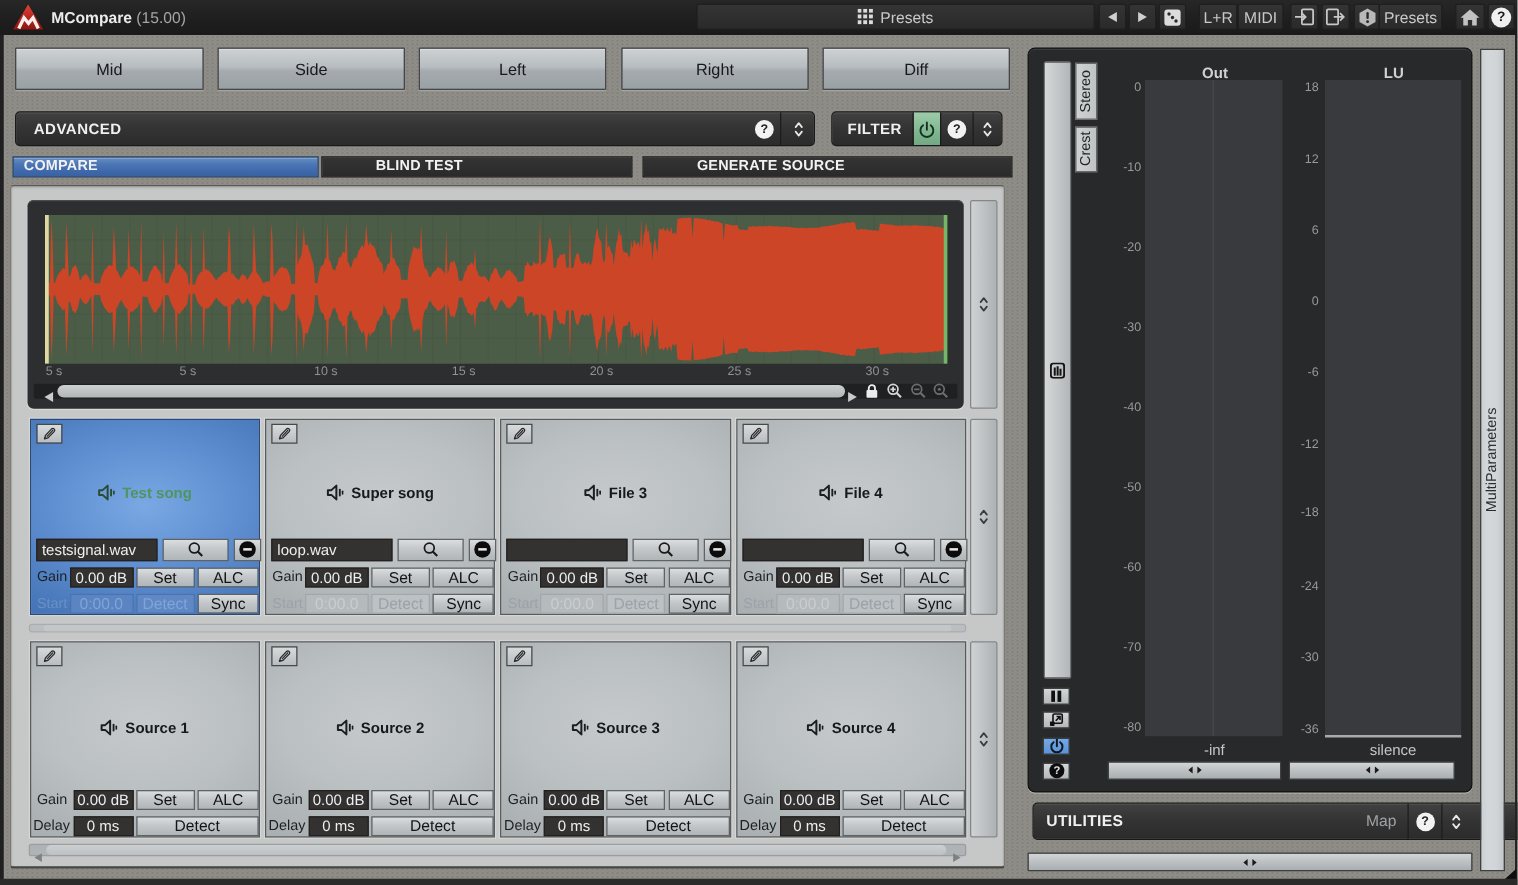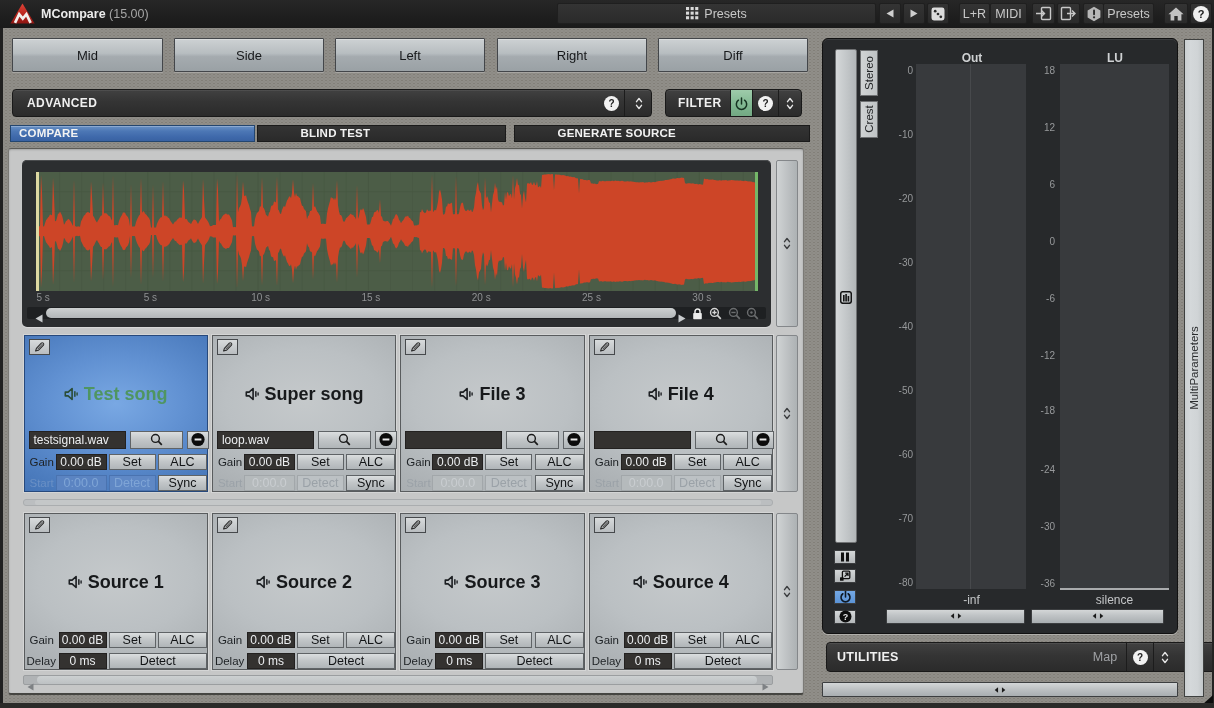--- a/index.html
+++ b/index.html
@@ -20,21 +20,21 @@
 
 #panel{left:8px;top:148px;width:796px;height:547px;background:#c6c7c7;border:1px solid #7b7a76;border-top-color:#5c5b57;border-bottom:2px solid #454541;border-radius:3px;box-shadow:inset 0 1px 2px rgba(0,0,0,0.18);}
 
 #wframe{left:13px;top:11px;width:749px;height:167px;background:#2c2e30;border-radius:5px;box-shadow:inset 0 1px 0 #4a4c4e, 0 1px 1px rgba(255,255,255,0.35);}
 #green{left:13.5px;top:12px;width:722.5px;height:118.5px;background:#4c5d47;overflow:hidden;}
 .spin{position:absolute;background:linear-gradient(90deg,#d0d3d4,#b7bbbd 70%,#adb2b4);border:1px solid #84878a;border-radius:2px;display:flex;align-items:center;justify-content:center;}
 
 .slot{position:absolute;width:184.3px;height:157px;border:1px solid #595c5e;background:radial-gradient(ellipse 95% 75% at 50% 42%,#c5c9cb 0%,#bbc0c3 45%,#adb2b5 80%,#a8adb0 100%);box-shadow:0 0 0 1px rgba(255,255,255,0.25);}
 .slot.sel{border-color:#27497c;background:radial-gradient(ellipse 95% 75% at 50% 44%,#79a8e3 0%,#6191d2 40%,#4c7cbe 75%,#4070b2 100%);}
 .pencil{position:absolute;left:4px;top:3px;width:21px;height:16px;background:linear-gradient(#d8dbdc,#b9bdc0);border:1px solid #46494c;display:flex;align-items:center;justify-content:center;}
-.slotlabel{position:absolute;left:0;width:100%;text-align:right;font-size:18px;font-weight:bold;color:#17191b;display:flex;align-items:center;justify-content:center;gap:6px;}
+.slotlabel{position:absolute;left:0;width:100%;text-align:right;font-size:12px;font-weight:bold;color:#17191b;display:flex;align-items:center;justify-content:center;gap:6px;}
 .slotlabel.sel{color:#4f9561;}
 .dfield{background:#343230;border:1px solid #232120;color:#eceef0;font-size:12px;}
 .sbtn{position:absolute;background:linear-gradient(#dbdedf,#c3c7c9 45%,#b0b5b8);border:1px solid #5f6366;color:#121416;font-size:12.5px;display:flex;align-items:center;justify-content:center;}
 .rowlab{position:absolute;font-size:11.5px;color:#1d2124;display:flex;align-items:center;}
 .g .dimlab{color:#9ba2a8;}
 .g .dimfield{background:#b5babc;border:1px solid #a2a7aa;color:#c9cdd0;}
 .g .dimbtn{background:#bcc1c4;border:1px solid #a2a7aa;color:#9ba2a8;}
 .b .dimlab{color:#6a90c5;}
 .b .dimfield{background:#5b84c2;border:1px solid #4a73b0;color:#7fa5d6;}
 .b .dimbtn{background:#5f88c5;border:1px solid #4a73b0;color:#7fa5d6;}

